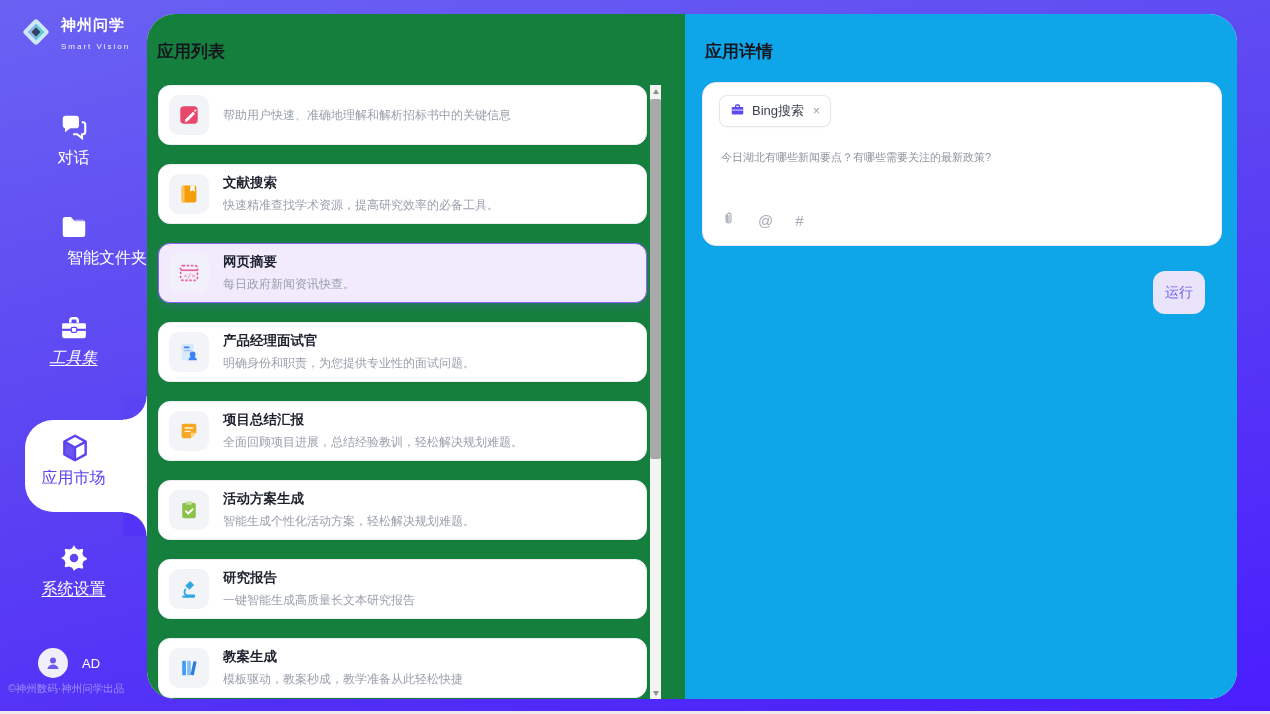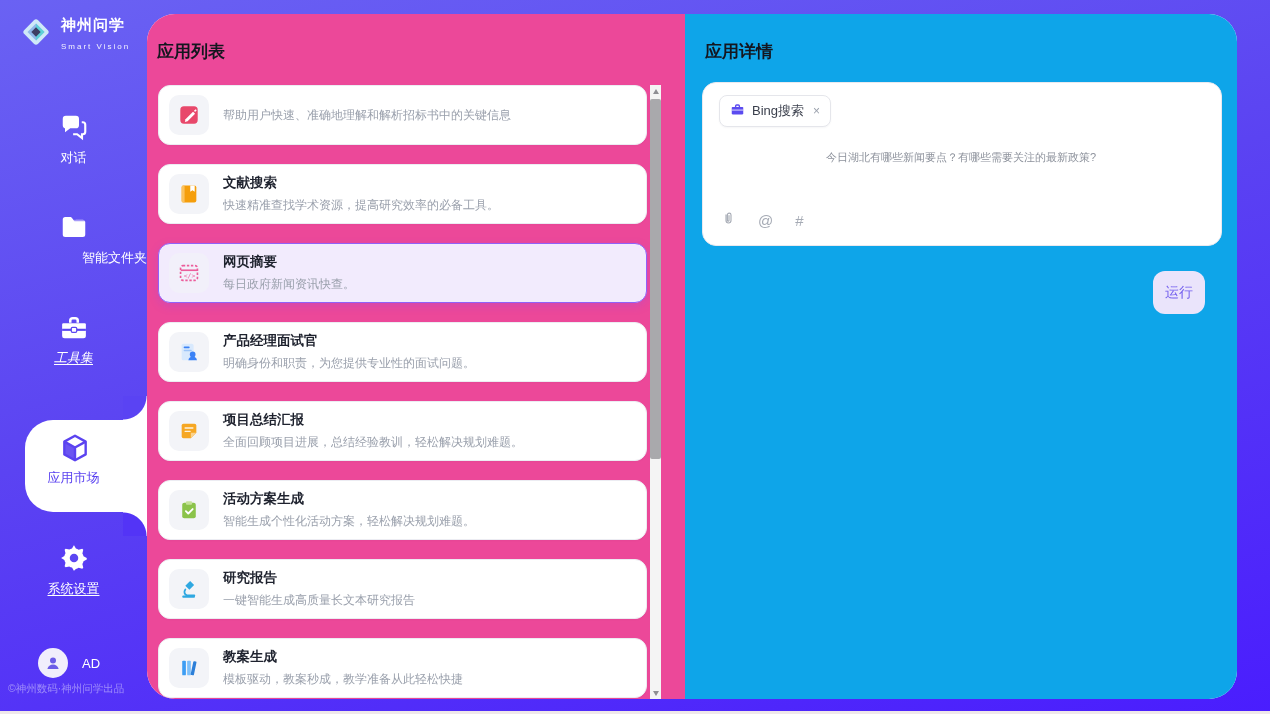--- a/index.html
+++ b/index.html
@@ -12,39 +12,39 @@
   .content { position:absolute; left:147px; top:14px; width:1090px; height:685px;
              background:#fff; border-radius:28px; overflow:hidden; display:flex; }
 
   
   .sidebar { position:absolute; left:0; top:0; width:147px; height:714px; color:#fff; }
   .logo { position:absolute; left:18px; top:14px; display:flex; align-items:center; gap:7px; }
   .logo-text b { font-size:15px; letter-spacing:1px;margin-top:26px; }
   .logo-text .sub { font-size:8px; letter-spacing:2px; opacity:.92; margin-top:1px; }
   .nav-item { position:absolute; left:0; width:147px; text-align:center; cursor:pointer; }
   .nav-item .nicon { display:block; margin:0 auto 6px; width:30px; height:30px; }
-  .nav-item .nlabel { font-size:13px; }
+  .nav-item .nlabel { font-size:16px; }
   .nav-item.underlined .nlabel { text-decoration:underline; text-underline-offset:2px; }
   .nav-chat { top:112px; } .nav-folder { top:212px;text-align:right; } .nav-tools { top:312px;font-style:italic; } .nav-settings { top:543px; }
 
   .active-bubble { position:absolute; left:25px; top:420px; width:122px; height:92px;
                    background:#fff; border-radius:28px 0 0 28px; }
   .notch-top, .notch-bottom { position:absolute; right:0; width:24px; height:24px; }
   .notch-top { top:396px; background:radial-gradient(circle 24px at 0 0, #5a43f3 0 23px, #fff 24px); }
   .notch-bottom { top:512px; background:radial-gradient(circle 24px at 0 100%, #5334f6 0 23px, #fff 24px); }
   .nav-market { top:432px; color:#5b43f0; }
   .nav-market .nlabel { color:#5b43f0; }
 
   .user-row { position:absolute; left:38px; top:648px; display:flex; align-items:center; gap:14px; cursor:pointer; }
   .avatar { width:30px; height:30px; border-radius:50%; background:#f1eefc; display:flex; align-items:center; justify-content:center; }
   .user-initials { font-size:13px; color:#fff; }
   .footer-note { position:absolute; left:8px; top:682px; font-size:10.5px; color:rgba(255,255,255,.42); white-space:nowrap; }
 
   
-  .list-panel { width:538px; background:#ec4899; position:relative; flex:none;text-decoration:underline; }
+  .list-panel { width:538px; background:#15803d; position:relative; flex:none;text-decoration:underline; }
   .panel-title { font-size:17px; font-weight:bold; color:#14161f; }
   .list-panel .panel-title { position:absolute; left:10px; top:26px; }
   .cards { position:absolute; left:11px; top:71px; width:489px; }
   .card { display:flex; align-items:center; gap:14px; width:489px; height:60px; margin-bottom:19px;
           background:#fff; border:1px solid #ececf2; border-radius:12px; padding:0 16px 0 10px;
           cursor:pointer; box-shadow:0 1px 2px rgba(30,30,60,.03); }
   .card.selected { background:#f2ebfd; border:1px solid #9061f9; box-shadow:0 3px 10px rgba(124,77,255,.22); }
   .icon-tile { width:40px; height:40px; border-radius:10px; background:#f3f4f8; flex:none;
                display:flex; align-items:center; justify-content:center; }
   .card.selected .icon-tile { background:#f2f0fa; }
@@ -56,21 +56,21 @@
   .sb-up, .sb-down { position:absolute; left:0; width:11px; height:12px; background:#f4f4f4; display:flex; align-items:center; justify-content:center; cursor:pointer; }
   .sb-up { top:0; } .sb-down { bottom:0; }
   .tri-up { width:0; height:0; border-left:3.5px solid transparent; border-right:3.5px solid transparent; border-bottom:5px solid #8e8e93; }
   .tri-down { width:0; height:0; border-left:3.5px solid transparent; border-right:3.5px solid transparent; border-top:5px solid #8e8e93; }
   .sb-thumb { position:absolute; left:0; top:14px; width:11px; height:360px; background:#a9a9ac; border-radius:2px; cursor:grab; }
 
   
   .detail-panel { flex:1; background:#0ea5e9; position:relative; }
   .detail-panel .panel-title { position:absolute; left:20px; top:26px; }
   .composer { position:absolute; left:17px; top:68px; width:520px; height:164px; background:#fff;
-              border:1px solid #e9e9ef; border-radius:14px;text-align:center; }
+              border:1px solid #e9e9ef; border-radius:14px; }
   .tool-tag { position:absolute; left:16px; top:12px; height:32px; display:inline-flex; align-items:center; gap:7px;
               padding:0 10px; border:1px solid #e5e6eb; border-radius:8px; background:#fff; cursor:pointer;
               box-shadow:0 1px 2px rgba(30,30,60,.04); }
   .tool-tag .tlabel { font-size:13px; color:#3a3f4c; }
   .tool-tag .tclose { font-size:12px; color:#9aa0ac; margin-left:2px; cursor:pointer; }
   .query-text { position:absolute; left:18px; top:66px; width:480px; font-size:11px; color:#8d929c; line-height:1.5; cursor:text; }
   .composer-icons { position:absolute; left:18px; bottom:14px; display:flex; align-items:center; gap:22px; color:#a6abb5; }
   .composer-icons .glyph { font-size:15px; cursor:pointer; }
   .run-btn { position:absolute; left:468px; top:257px; width:52px; height:43px; background:#eae4fb; color:#7460ee;
              border:none; border-radius:12px; font-size:14px; cursor:pointer; font-family:inherit; }

